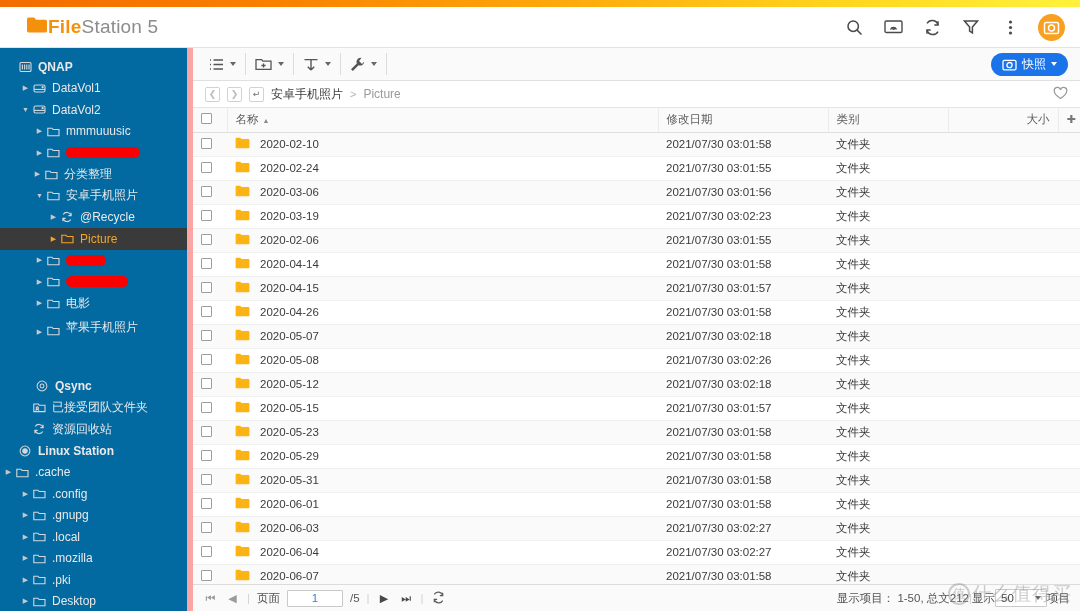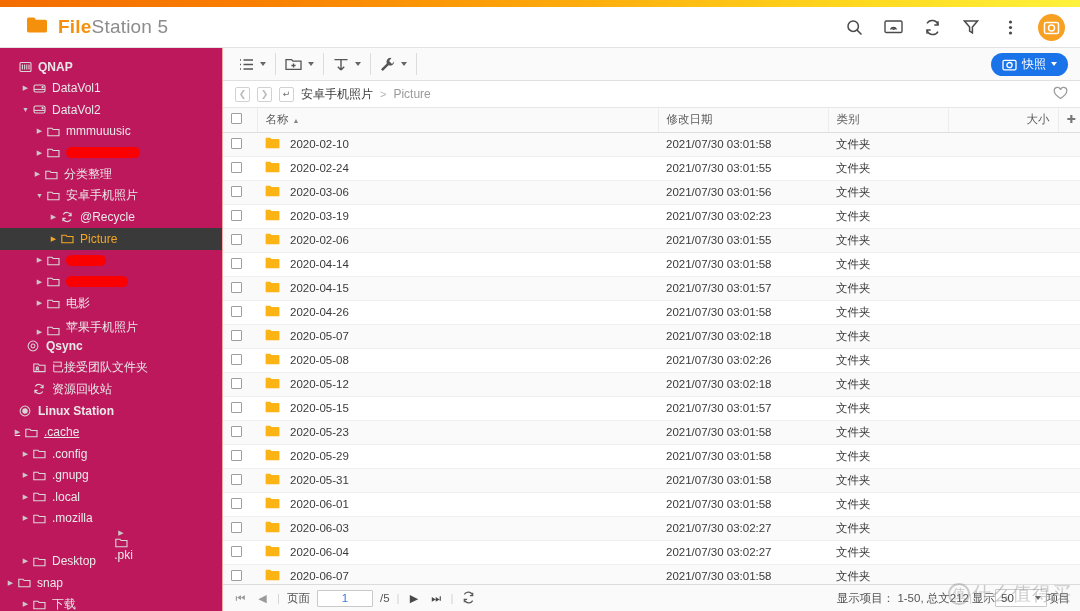--- a/index.html
+++ b/index.html
@@ -10,51 +10,51 @@
   }
   #app { position: relative; width: 1080px; height: 611px; display: flex; flex-direction: column; }
 
   
   .grad-bar { height: 7px; width: 100%;
     background: linear-gradient(to right, #f36c00 0%, #f98000 25%, #fdae0d 55%, #ffd91f 80%, #fff23c 100%); }
 
   
   .titlebar { height: 41px; background: #ffffff; display: flex; align-items: center;
     border-bottom: 1px solid #e3e3e3; flex: none; }
-  .title-left { display: flex; align-items: center; padding-left: 26px; gap: 10px; }
+  .title-left { display: flex; align-items: center; padding-left: 26px; }
   .app-title { font-size: 19px; color: #8c8c8c; letter-spacing: .2px; }
   .app-title b { color: #f5900d; font-weight: bold; }
   .title-right { margin-left: auto; display: flex; align-items: center; gap: 17px; padding-right: 15px; }
   .ticon { width: 22px; height: 22px; display: flex; align-items: center; justify-content: center;
     color: #4a4a4a; cursor: pointer; }
   .avatar-btn { width: 27px; height: 27px; border-radius: 50%; background: #f7a021;
     display: flex; align-items: center; justify-content: center; cursor: pointer; }
 
   
   .body { flex: 1; display: flex; min-height: 0; }
 
   
-  .sidebar { width: 222px; background: #be185d; color: #e8e8e8; font-size: 12px;
+  .sidebar { width: 187px; background: #0369a1; color: #e8e8e8; font-size: 12px;
     padding-top: 8px; overflow: hidden; flex: none; position: relative; }
   .tree-row { height: 21.5px; display: flex; align-items: center; cursor: pointer;
     white-space: nowrap; position: relative; }
   .tree-row.selected { background: #3a3a3a; }
   .tree-row.selected .tlabel { color: #f5a623; }
   .tree-row.selected .ficon svg { stroke: #f5a623; }
   .arrow { width: 11px; display: flex; align-items: center; justify-content: center;
     font-size: 7px; color: #c8c8c8; flex: none; }
   .ficon { width: 16px; display: flex; align-items: center; justify-content: center; flex: none; }
   .tlabel { padding-left: 5px; font-size: 12px; color: #e9e9e9; }
   .root .tlabel { font-weight: bold; }
   .redact { display: inline-block; height: 11px; background: #fb0000; border-radius: 6px;
     vertical-align: middle; margin-left: 5px; }
 
   
   .main { flex: 1; display: flex; flex-direction: column; background: #fff; min-width: 0;
-    border-left: 1px solid #fca5a5; }
+    border-left: 6px solid #fca5a5; }
 
   .toolbar { height: 33px; background: #fafafa; border-bottom: 1px solid #e0e0e0;
     display: flex; align-items: center; padding-left: 12px; flex: none; }
   .tb-group { display: flex; align-items: center; height: 22px; padding: 0 9px;
     border-right: 1px solid #dcdcdc; gap: 6px; cursor: pointer; color: #555; }
   .tb-group:first-child { padding-left: 4px; }
   .caret { width: 0; height: 0; border-left: 3.5px solid transparent; border-right: 3.5px solid transparent;
     border-top: 4px solid #666; }
   .snap-btn { margin-left: auto; margin-right: 12px; background: #1a73e8; color: #fff;
     height: 23px; border-radius: 12px; display: flex; align-items: center; gap: 5px;
@@ -295,21 +295,21 @@
         </div>
         <div class="tree-row" style="padding-left: 34px; align-items: flex-end;">
           <span class="arrow">▶</span>
           <span class="ficon">
             <svg width="13" height="11" viewBox="0 0 13 11" fill="none" stroke="#d8d8d8" stroke-width="1.1">
               <path d="M.8 2.2h4.2l1.1 1.3H12v6.2H.8z"></path>
             </svg>
           </span>
           <span class="tlabel">苹果手机照片</span>
         </div>
-        <div class="tree-row root" style="padding-left: 14px;">
+        <div class="tree-row root" style="padding-left: 23px; margin-top: 40px;">
           <span class="arrow"></span>
           <span class="ficon">
             <svg width="12" height="12" viewBox="0 0 13 13" fill="none" stroke="#d8d8d8" stroke-width="1.1">
               <circle cx="6.5" cy="6.5" r="5.3"></circle>
               <circle cx="6.5" cy="6.5" r="2.1"></circle>
             </svg>
           </span>
           <span class="tlabel">Qsync</span>
         </div>
         <div class="tree-row" style="padding-left: 20px;">
@@ -336,21 +336,21 @@
         <div class="tree-row root" style="padding-left: 6px;">
           <span class="arrow"></span>
           <span class="ficon">
             <svg width="12" height="12" viewBox="0 0 13 13" fill="none" stroke="#d8d8d8" stroke-width="1.1">
               <circle cx="6.5" cy="6.5" r="5.3"></circle>
               <circle cx="6.5" cy="6.5" r="2.4" fill="#d8d8d8"></circle>
             </svg>
           </span>
           <span class="tlabel">Linux Station</span>
         </div>
-        <div class="tree-row" style="padding-left: 12px; text-decoration: underline;">
+        <div class="tree-row" style="padding-left: 3px;">
           <span class="arrow">▶</span>
           <span class="ficon">
             <svg width="13" height="11" viewBox="0 0 13 11" fill="none" stroke="#d8d8d8" stroke-width="1.1">
               <path d="M.8 2.2h4.2l1.1 1.3H12v6.2H.8z"></path>
             </svg>
           </span>
           <span class="tlabel">.cache</span>
         </div>
         <div class="tree-row" style="padding-left: 20px;">
           <span class="arrow">▶</span>
@@ -381,21 +381,21 @@
         </div>
         <div class="tree-row" style="padding-left: 20px;">
           <span class="arrow">▶</span>
           <span class="ficon">
             <svg width="13" height="11" viewBox="0 0 13 11" fill="none" stroke="#d8d8d8" stroke-width="1.1">
               <path d="M.8 2.2h4.2l1.1 1.3H12v6.2H.8z"></path>
             </svg>
           </span>
           <span class="tlabel">.mozilla</span>
         </div>
-        <div class="tree-row" style="padding-left: 20px; flex-direction: column;">
+        <div class="tree-row" style="padding-left: 20px;">
           <span class="arrow">▶</span>
           <span class="ficon">
             <svg width="13" height="11" viewBox="0 0 13 11" fill="none" stroke="#d8d8d8" stroke-width="1.1">
               <path d="M.8 2.2h4.2l1.1 1.3H12v6.2H.8z"></path>
             </svg>
           </span>
           <span class="tlabel">.pki</span>
         </div>
         <div class="tree-row" style="padding-left: 20px;">
           <span class="arrow">▶</span>

